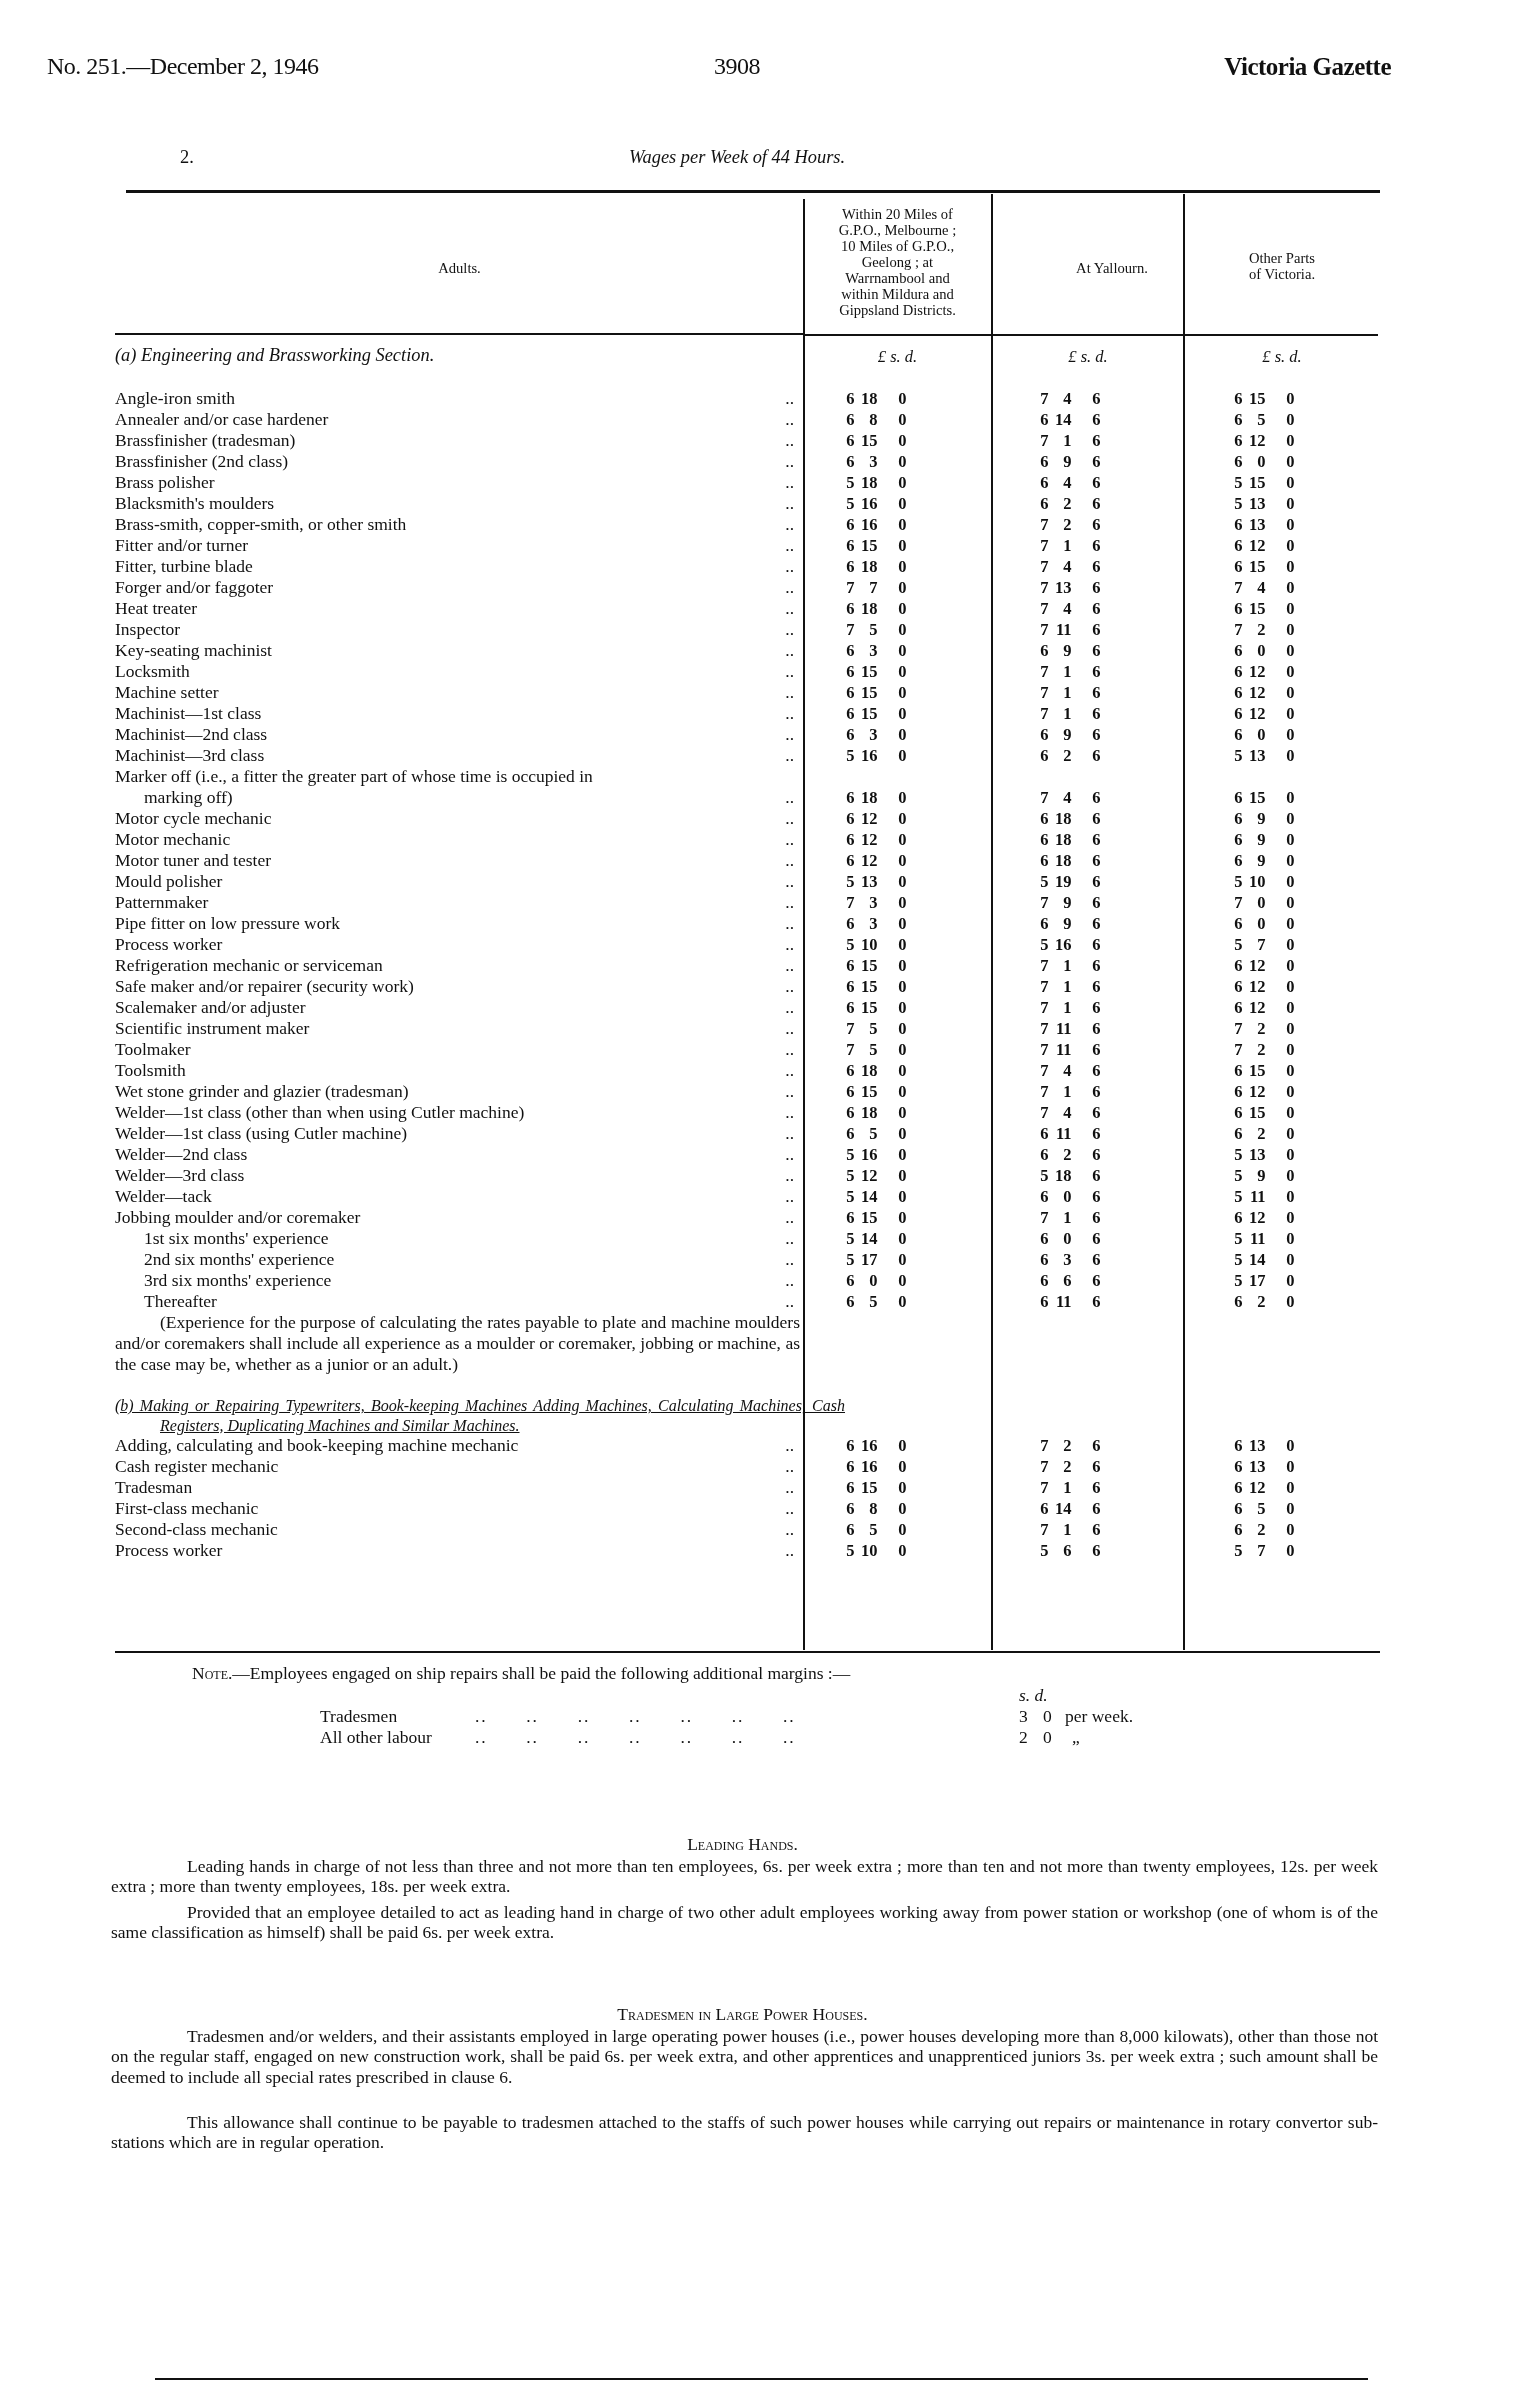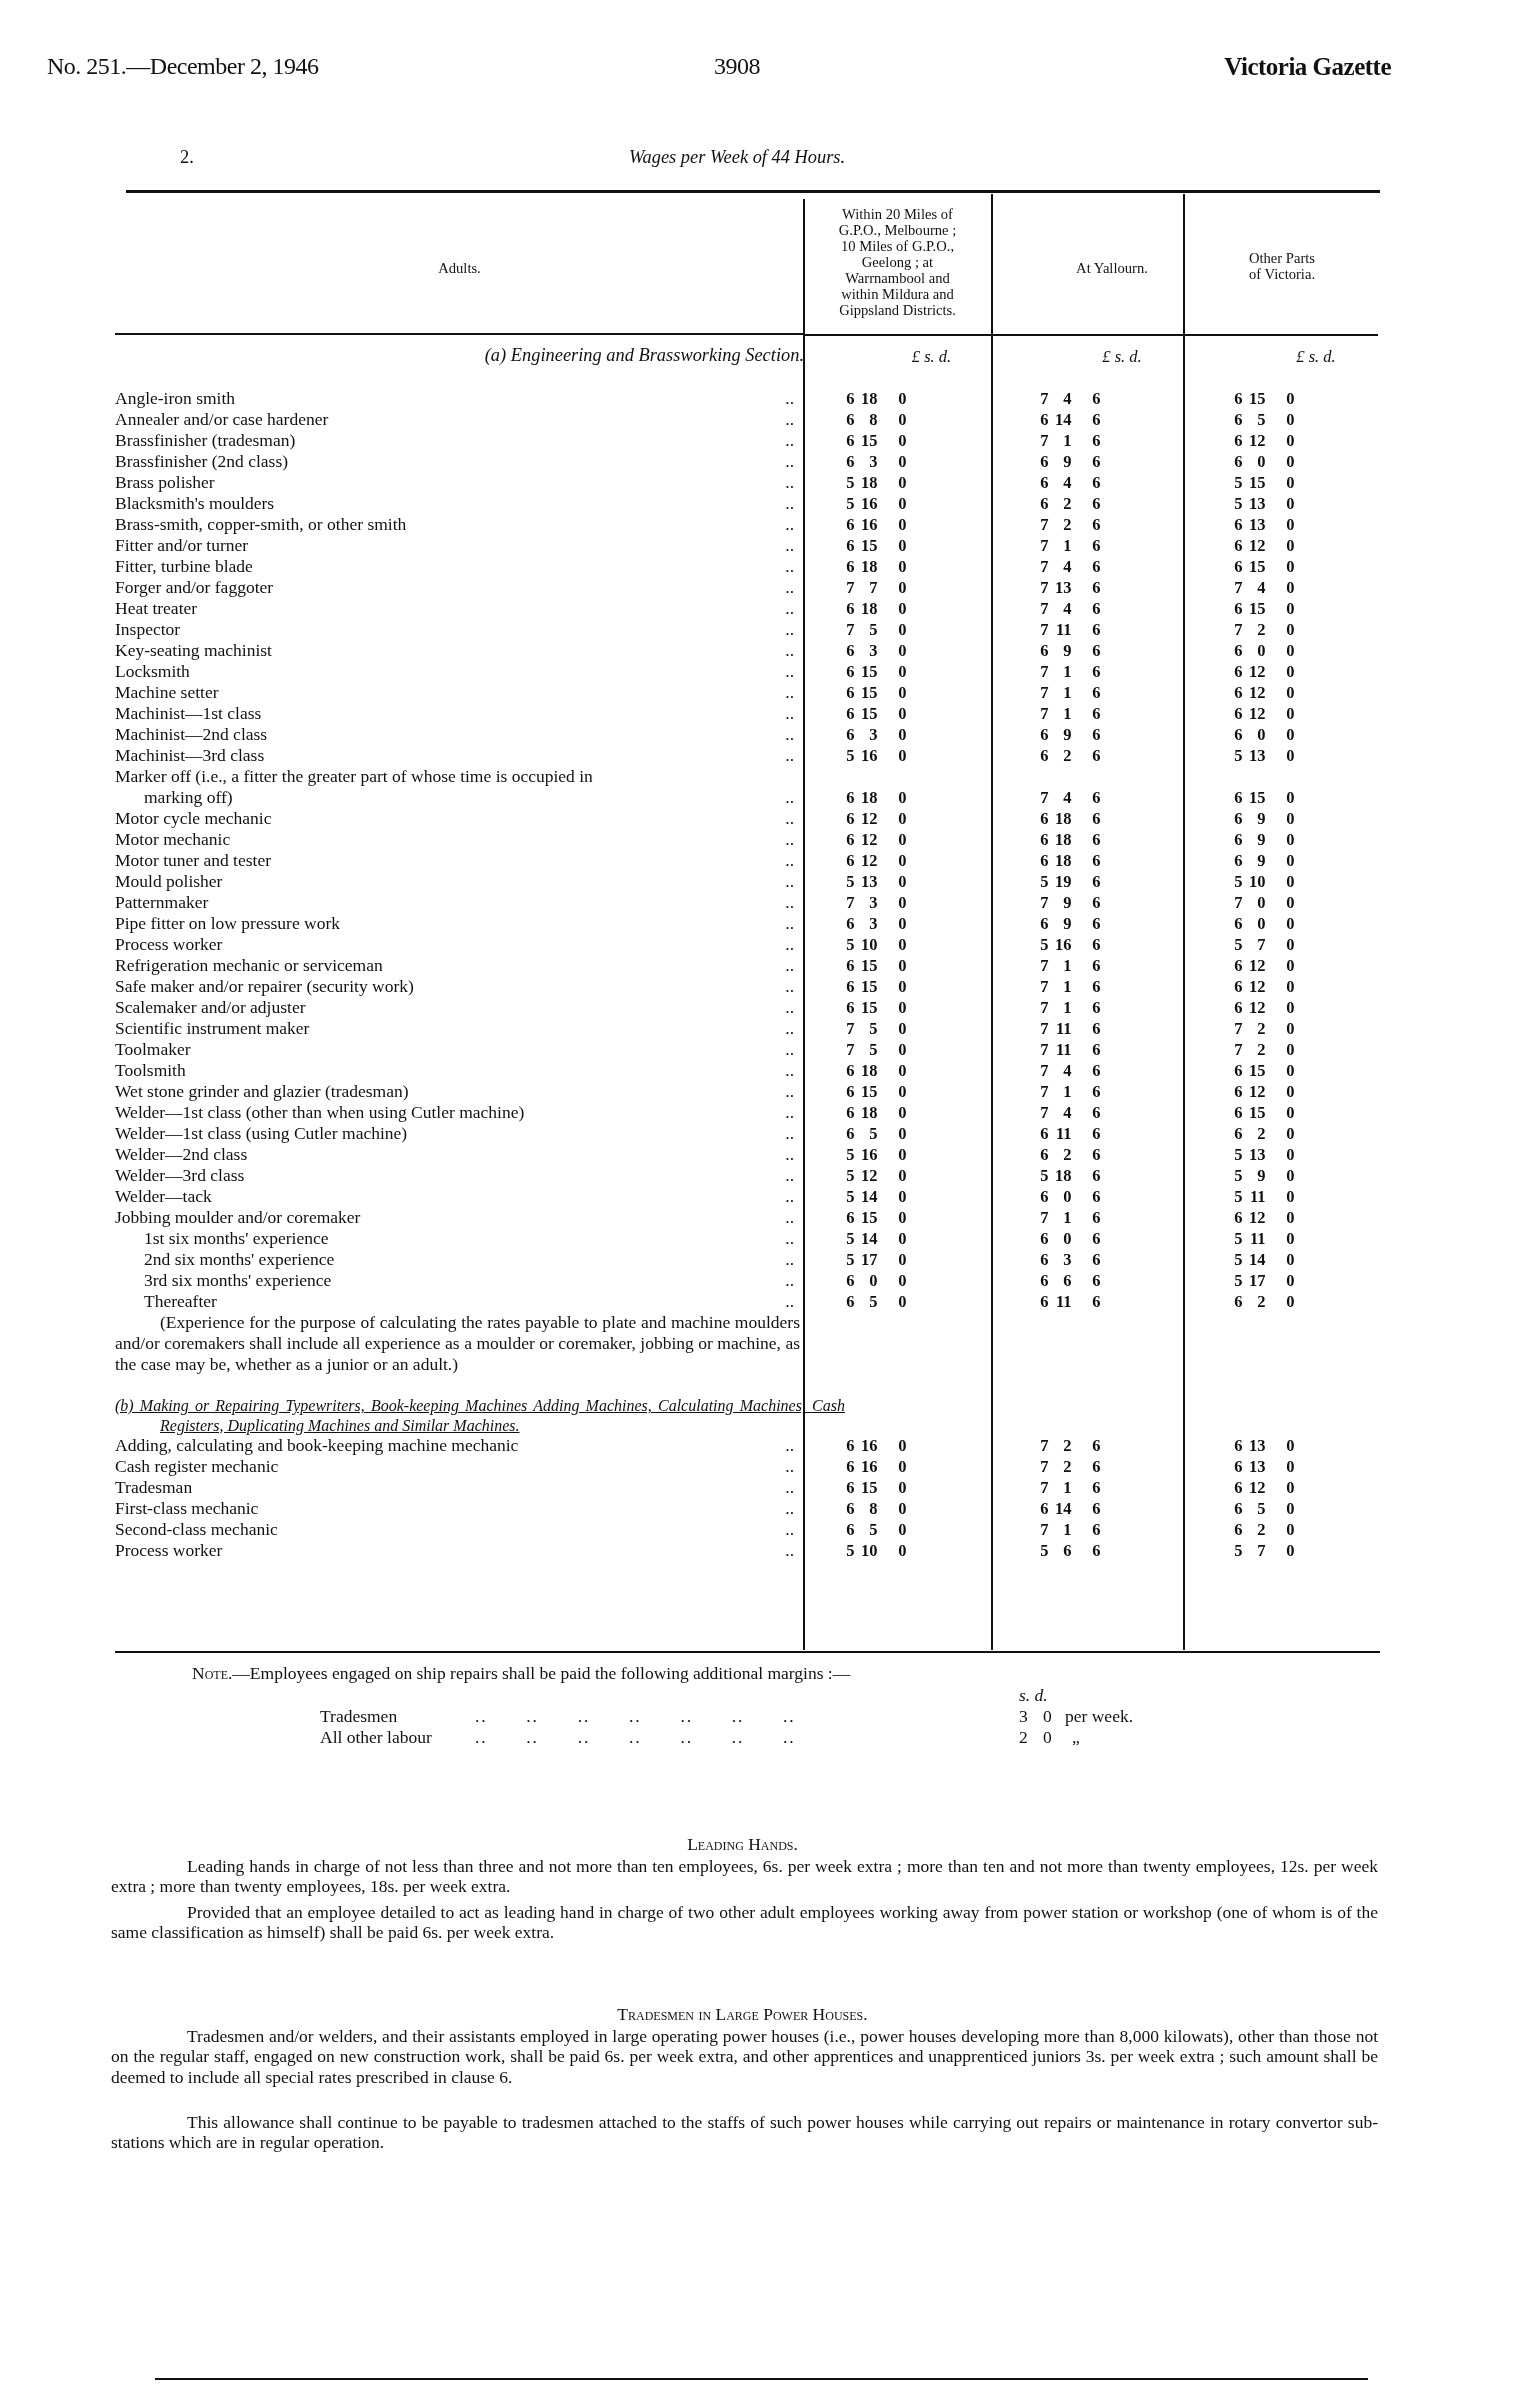--- a/index.html
+++ b/index.html
@@ -8,22 +8,22 @@
   .abs { position:absolute; }
   .hdr { font-size:24px; top:53px; letter-spacing:-0.5px; }
   .hdr-left { left:47px; }
   .hdr-center { left:679px; width:116px; text-align:center; }
   .hdr-right { right:146px; font-weight:bold; font-size:25px; }
   .sec-num { left:180px; top:147px; font-size:18.4px; }
   .sec-title { left:543px; width:388px; text-align:center; top:147px; font-size:18.4px; font-style:italic; }
   .rule { position:absolute; background:#111; height:2.9px; }
   .vline { position:absolute; background:#111; width:1.9px; }
   .colhead { position:absolute; text-align:center; font-size:14.6px; line-height:16px; }
-  .lsd { position:absolute; text-align:center; font-size:16.5px; font-style:italic; top:347px;padding-left:34px; }
-  .sect-a { position:absolute; left:115px; width:689px; text-align:right; top:345px; font-size:18.4px; font-style:italic; }
+  .lsd { position:absolute; text-align:center; font-size:16.5px; font-style:italic; top:347px; }
+  .sect-a { position:absolute; left:115px; width:689px; text-align:left; top:345px; font-size:18.4px; font-style:italic; }
   .rows { position:absolute; left:115px; top:388px; width:1263px; }
   .row { position:relative; height:21px; font-size:17.5px; line-height:21px; white-space:nowrap; }
   .row .label { position:absolute; left:0; width:679px; overflow:hidden; }
   .row .label.indent { left:29px; width:650px; }
   .row .dots { position:absolute; right:0; letter-spacing:0; }
   .val { position:absolute; font-weight:bold; font-size:16.5px; display:flex; }
   .val span { display:inline-block; text-align:right; }
   .v1 { left:726px; } .v2 { left:920px; } .v3 { left:1114px; }
   .val .p { width:13.6px; } .val .s { width:23px; } .val .d { width:29px; }
   .note { position:absolute; font-size:17.5px; }

